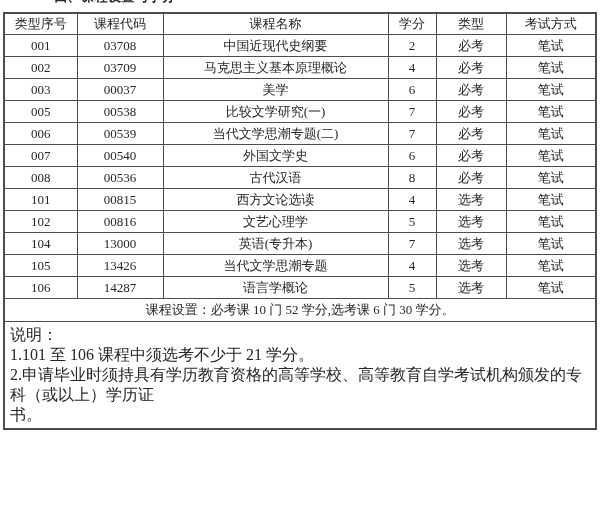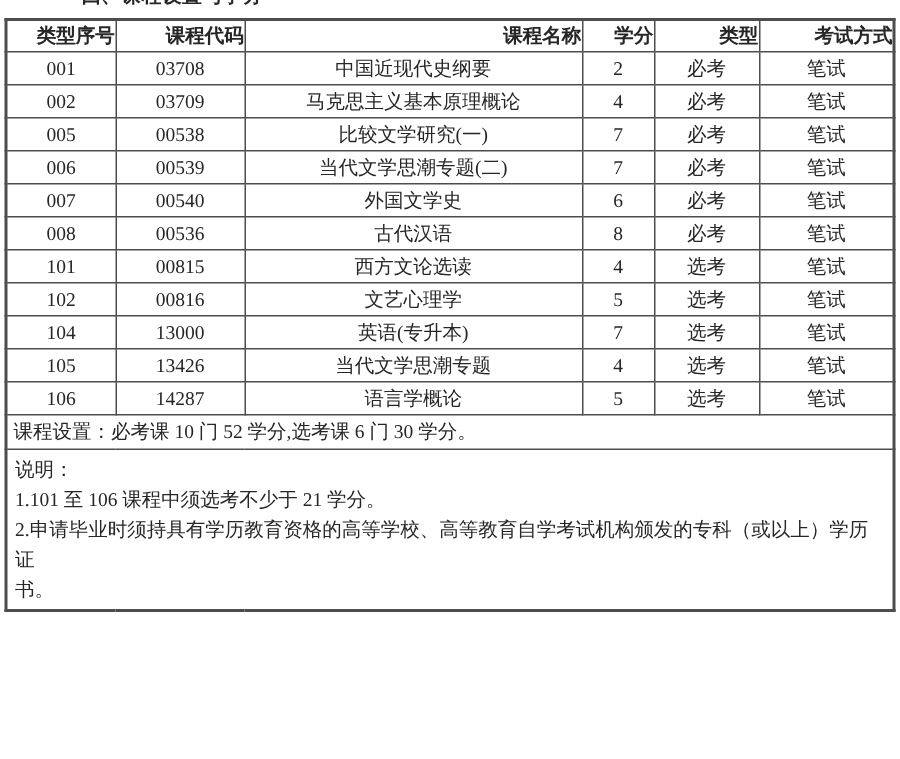--- a/index.html
+++ b/index.html
@@ -47,43 +47,42 @@
     border: 1px solid #4d4d4d;
     font-size: 13px;
     line-height: 16px;
     text-align: center;
     vertical-align: middle;
     padding: 0;
     overflow: hidden;
     white-space: nowrap;
   }
   .course-table thead th {
-    font-weight: bold;
+    font-weight: normal;
     height: 20px;
-    text-align: right;
   }
   .course-table tbody tr {
     height: 22px;
   }
   .course-table tr.summary-row td {
-    text-align: left;
+    text-align: center;
     padding: 1px 4px;
     height: 20px;
     margin-top: 20px;
   }
   .course-table td.notes-cell {
     text-align: left;
     vertical-align: top;
     padding: 3px 5px;
     height: 84px;
     white-space: normal;
   }
   .note-line {
     line-height: 20px;
-    font-size: 13px;
+    font-size: 16px;
   }
 </style>
 </head>
 <body>
 
 <div class="title-clip">
   <span>四、课程设置与学分</span>
 </div>
 
 <table class="course-table">
@@ -116,20 +115,28 @@
       </tr>
       <tr>
         <td>002</td>
         <td>03709</td>
         <td>马克思主义基本原理概论</td>
         <td>4</td>
         <td>必考</td>
         <td>笔试</td>
       </tr>
       <tr>
+        <td>003</td>
+        <td>00037</td>
+        <td>美学</td>
+        <td>6</td>
+        <td>必考</td>
+        <td>笔试</td>
+      </tr>
+      <tr>
         <td>005</td>
         <td>00538</td>
         <td>比较文学研究(一)</td>
         <td>7</td>
         <td>必考</td>
         <td>笔试</td>
       </tr>
       <tr>
         <td>006</td>
         <td>00539</td>

